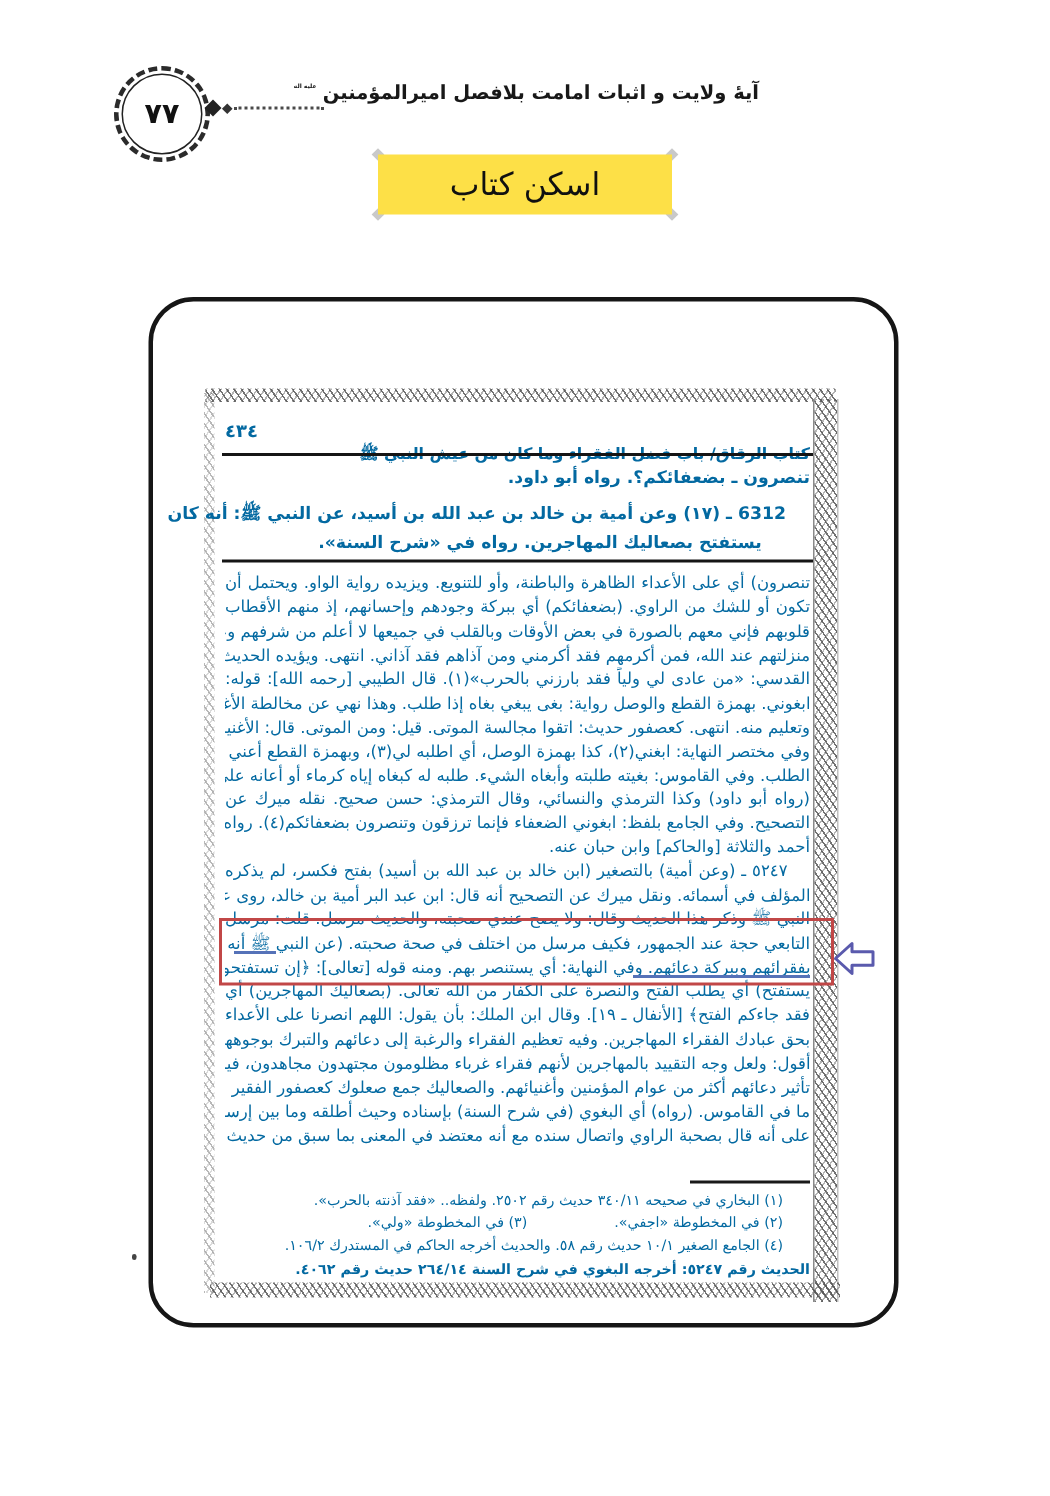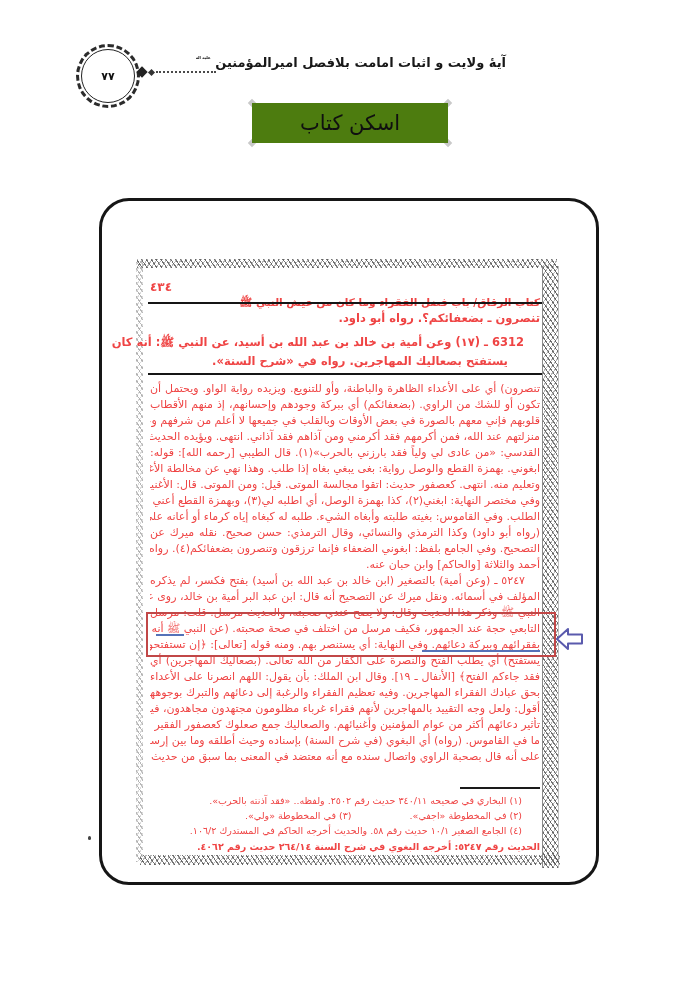--- a/index.html
+++ b/index.html
@@ -5,49 +5,49 @@
   html,body{margin:0;padding:0;}
   body{
     width:700px;height:997px;position:relative;background:#ffffff;
     font-family:"DejaVu Sans",sans-serif;overflow:hidden;
   }
   .abs{position:absolute;}
 
   
   .seal{left:76px;top:44px;width:58px;height:58px;border:3px dashed #2b2b2b;border-radius:50%;}
   .seal-inner{position:absolute;inset:2px;border:1.6px solid #222;border-radius:50%;
-    display:flex;align-items:center;justify-content:center;font-size:11px;font-weight:bold;color:#111;}
+    display:flex;align-items:center;justify-content:center;font-size:19px;font-weight:bold;color:#111;}
   .finial-d1{left:138px;top:68px;width:8px;height:8px;background:#222;transform:rotate(45deg);}
   .finial-d2{left:149px;top:70px;width:5px;height:5px;background:#333;transform:rotate(45deg);}
   .dotline{left:156px;top:71px;width:60px;border-top:2px dotted #4a4a4a;}
   .hdr-title{left:214px;top:55px;width:292px;direction:rtl;text-align:left;
     font-size:13px;font-weight:bold;color:#181818;white-space:nowrap;}
   .hon-blob{display:inline-block;width:15px;height:13px;overflow:hidden;font-size:4px;
     line-height:4.6px;text-align:center;vertical-align:-2px;color:#111;}
 
   
-  .scan-label{left:252px;top:103px;width:196px;height:40px;background:#4d7c0f;
+  .scan-label{left:252px;top:103px;width:196px;height:40px;background:#fde047;
     display:flex;align-items:center;justify-content:center;font-size:21px;color:#101010;direction:rtl;}
   .notch{width:6px;height:6px;background:#c9c9c9;transform:rotate(45deg);}
   .n1{left:249px;top:100px;} .n2{left:445px;top:100px;} .n3{left:249px;top:140px;} .n4{left:445px;top:140px;}
 
   
   .frame{left:99px;top:198px;width:494px;height:681px;border:3px solid #161616;border-radius:30px;background:#fff;}
 
   
   .crosshatch{background-image:
      repeating-linear-gradient(55deg, rgba(80,80,80,.8) 0 1px, transparent 1px 4px),
      repeating-linear-gradient(-55deg, rgba(140,140,140,.65) 0 1px, transparent 1px 4px);}
   .band-top{left:137px;top:259px;width:420px;height:9px;}
   .band-bottom{left:140px;top:855px;width:420px;height:10px;}
   .strip-right{left:542px;top:266px;width:15px;height:602px;border-left:1px solid #8a8a8a;border-right:1px solid #c0c0c0;}
   .strip-left{left:136px;top:262px;width:7px;height:600px;opacity:.5;}
 
   
-  .ar{direction:rtl;color:#ef4444;}
+  .ar{direction:rtl;color:#0369a1;}
   .pg-num{left:150px;top:280px;font-size:12px;font-weight:bold;}
   .pg-title{left:230px;top:280px;width:310px;text-align:right;font-size:10.5px;font-weight:bold;white-space:nowrap;margin-top:16px;}
   .rule{height:2px;background:#151515;}
   .rule1{left:148px;top:302px;width:394px;}
   .rule2{left:148px;top:373px;width:394px;}
   .matn{font-size:11.5px;font-weight:bold;white-space:nowrap;}
   .matn-a{left:150px;top:311px;width:390px;text-align:right;}
   .matn-b1{left:150px;top:335px;width:390px;text-align:justify;text-align-last:justify;padding-right:16px;box-sizing:border-box;}
   .matn-b2{left:150px;top:354px;width:390px;text-align:center;padding-left:30px;box-sizing:border-box;}
 

